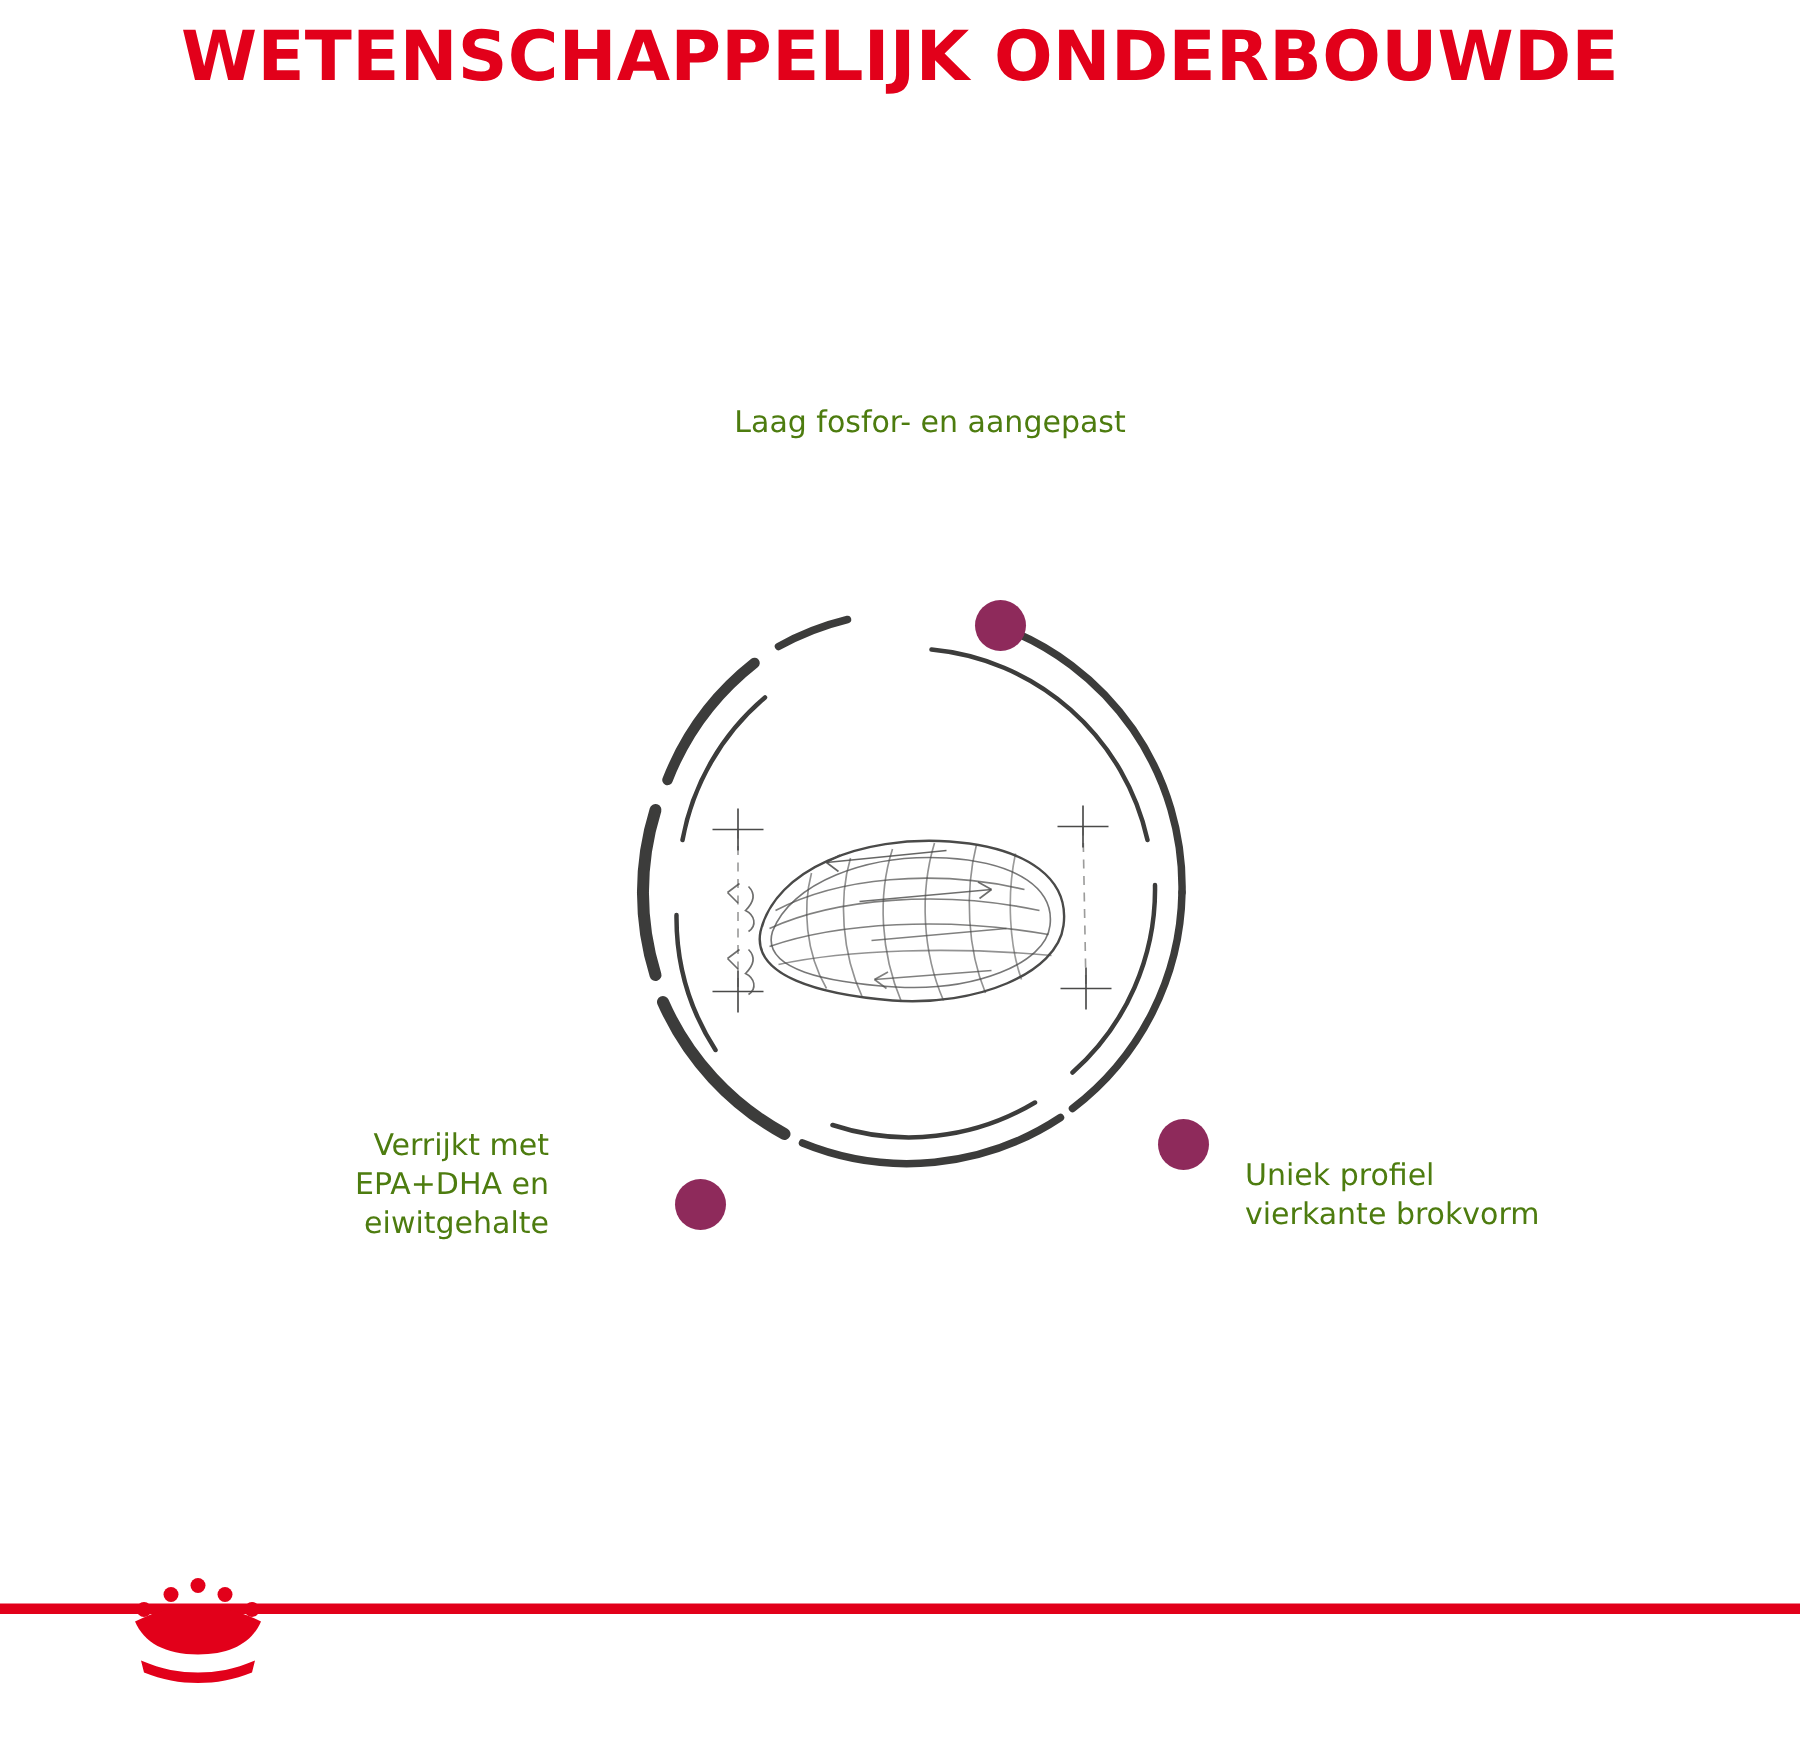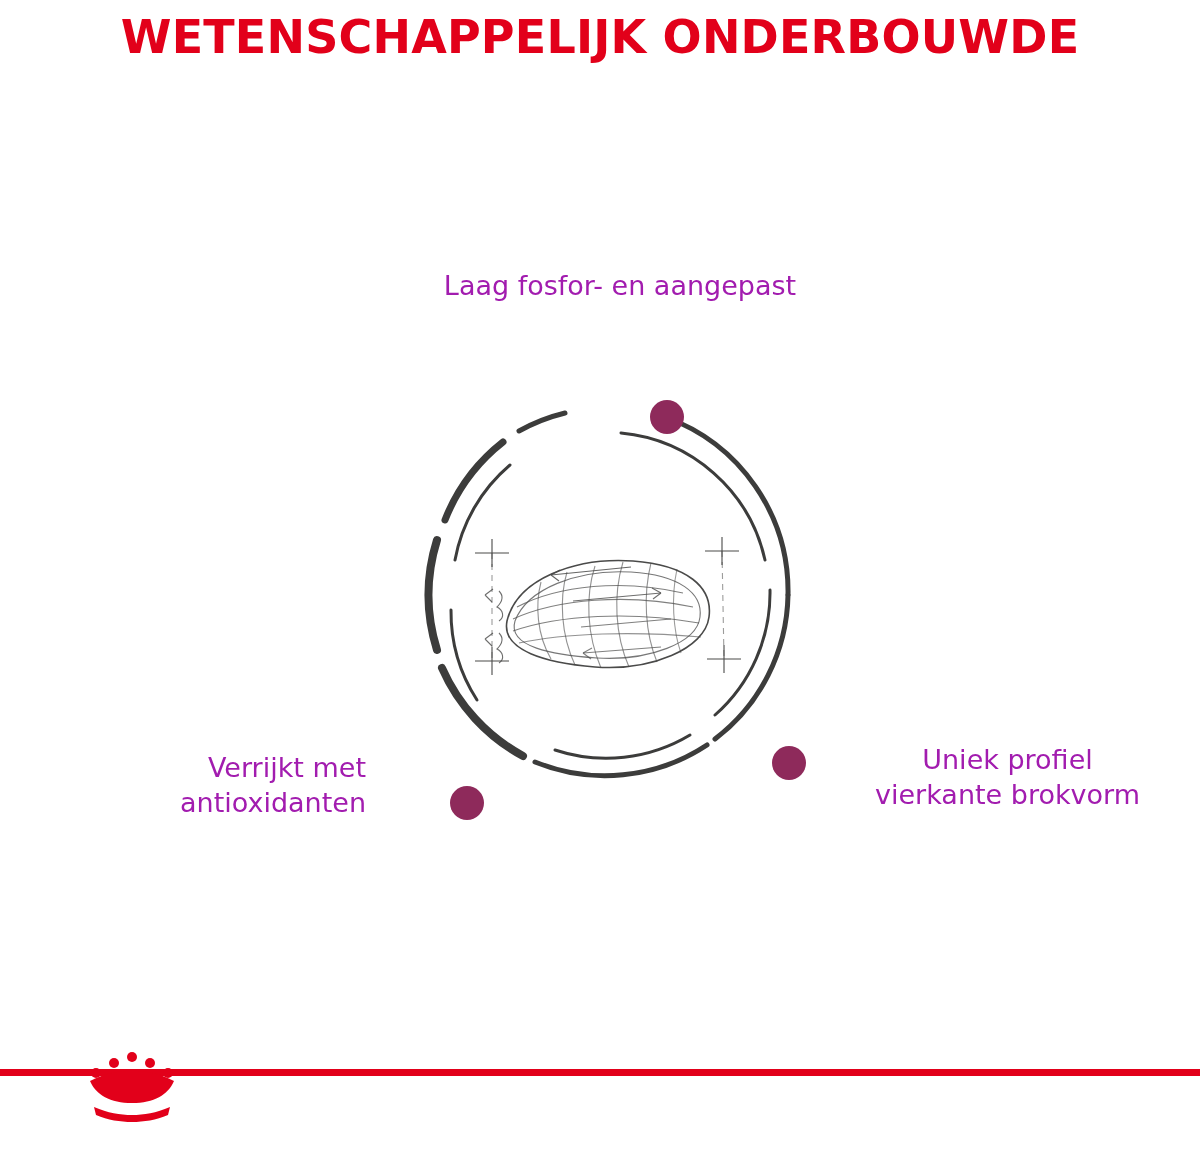--- a/index.html
+++ b/index.html
@@ -57,42 +57,42 @@
     left: 455px;
     top: 325px;
     width: 310px;
     height: 160px;
   }
   .kibble svg { display: block; }
 
   
   .label {
     position: absolute;
-    color: #a21caf;
-    font-size: 27px;
+    color: #4d7c0f;
+    font-size: 20px;
     line-height: 1.3;
     font-family: "DejaVu Sans", "Liberation Sans", sans-serif;
   }
   .label-top {
     left: 370px;
     top: 58px;
     width: 500px;
     text-align: center;
   }
   .label-left {
     left: 96px;
     top: 540px;
     width: 270px;
     text-align: right;
   }
   .label-right {
     left: 830px;
-    top: 532px;
+    top: 560px;
     width: 355px;
-    text-align: center;
+    text-align: left;
   }
 
   
   .dot {
     position: absolute;
     width: 34px;
     height: 34px;
     border-radius: 50%;
     background: #8e2a5b;
   }
@@ -205,21 +205,22 @@
   <div class="dot dot-top"></div>
   <div class="dot dot-left"></div>
   <div class="dot dot-right"></div>
 
   <div class="label label-top">
     <div>Laag fosfor- en aangepast</div>
   </div>
 
   <div class="label label-left">
     <div>Verrijkt met</div>
-    <div>antioxidanten</div>
+    <div>EPA+DHA en</div>
+    <div>eiwitgehalte</div>
   </div>
 
   <div class="label label-right">
     <div>Uniek profiel</div>
     <div>vierkante brokvorm</div>
   </div>
 </div>
 
 <div class="footer">
   <div class="footer-rule"></div>

